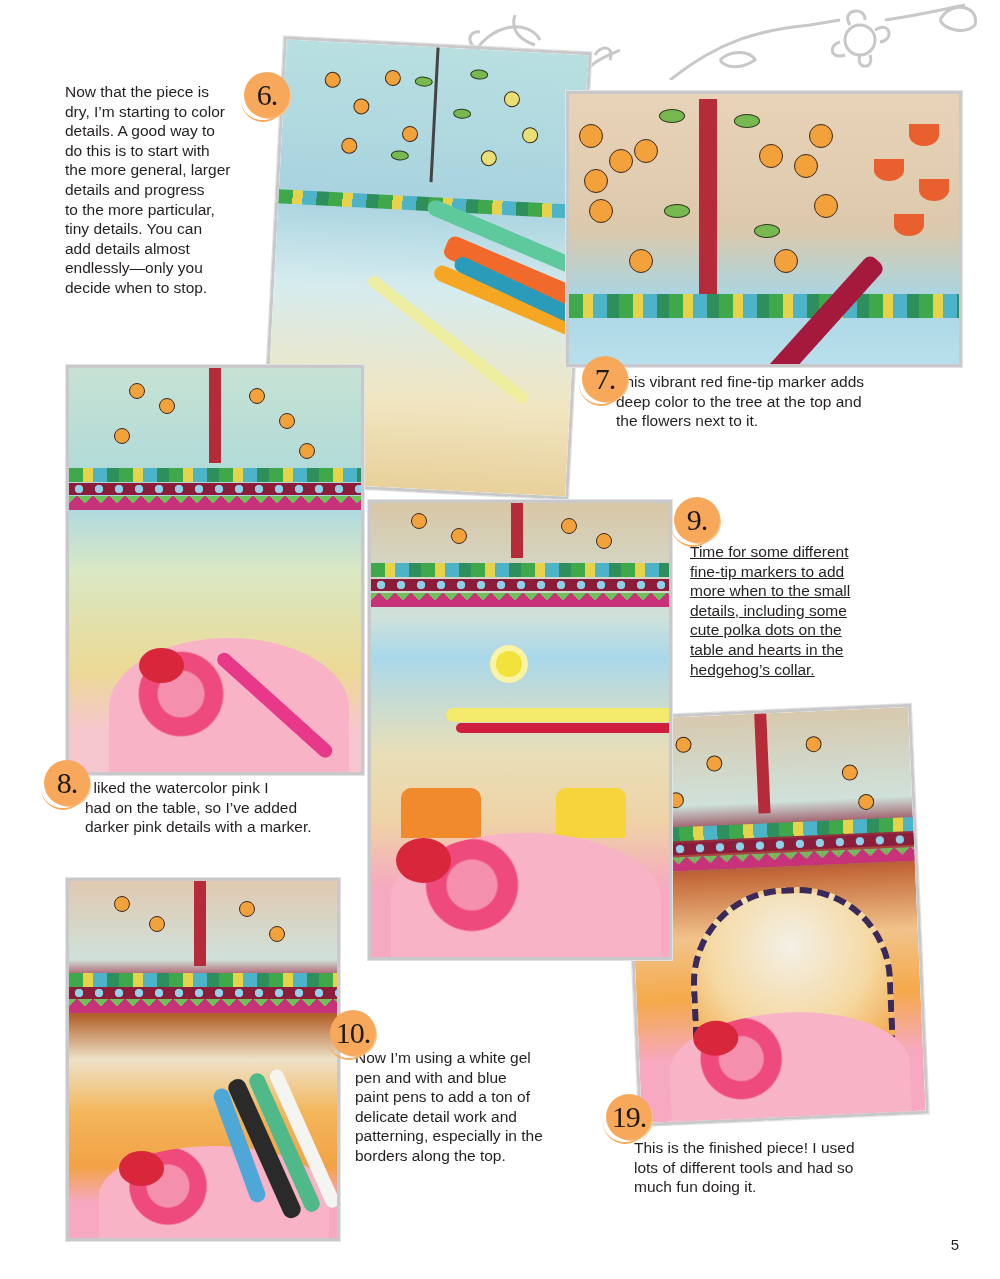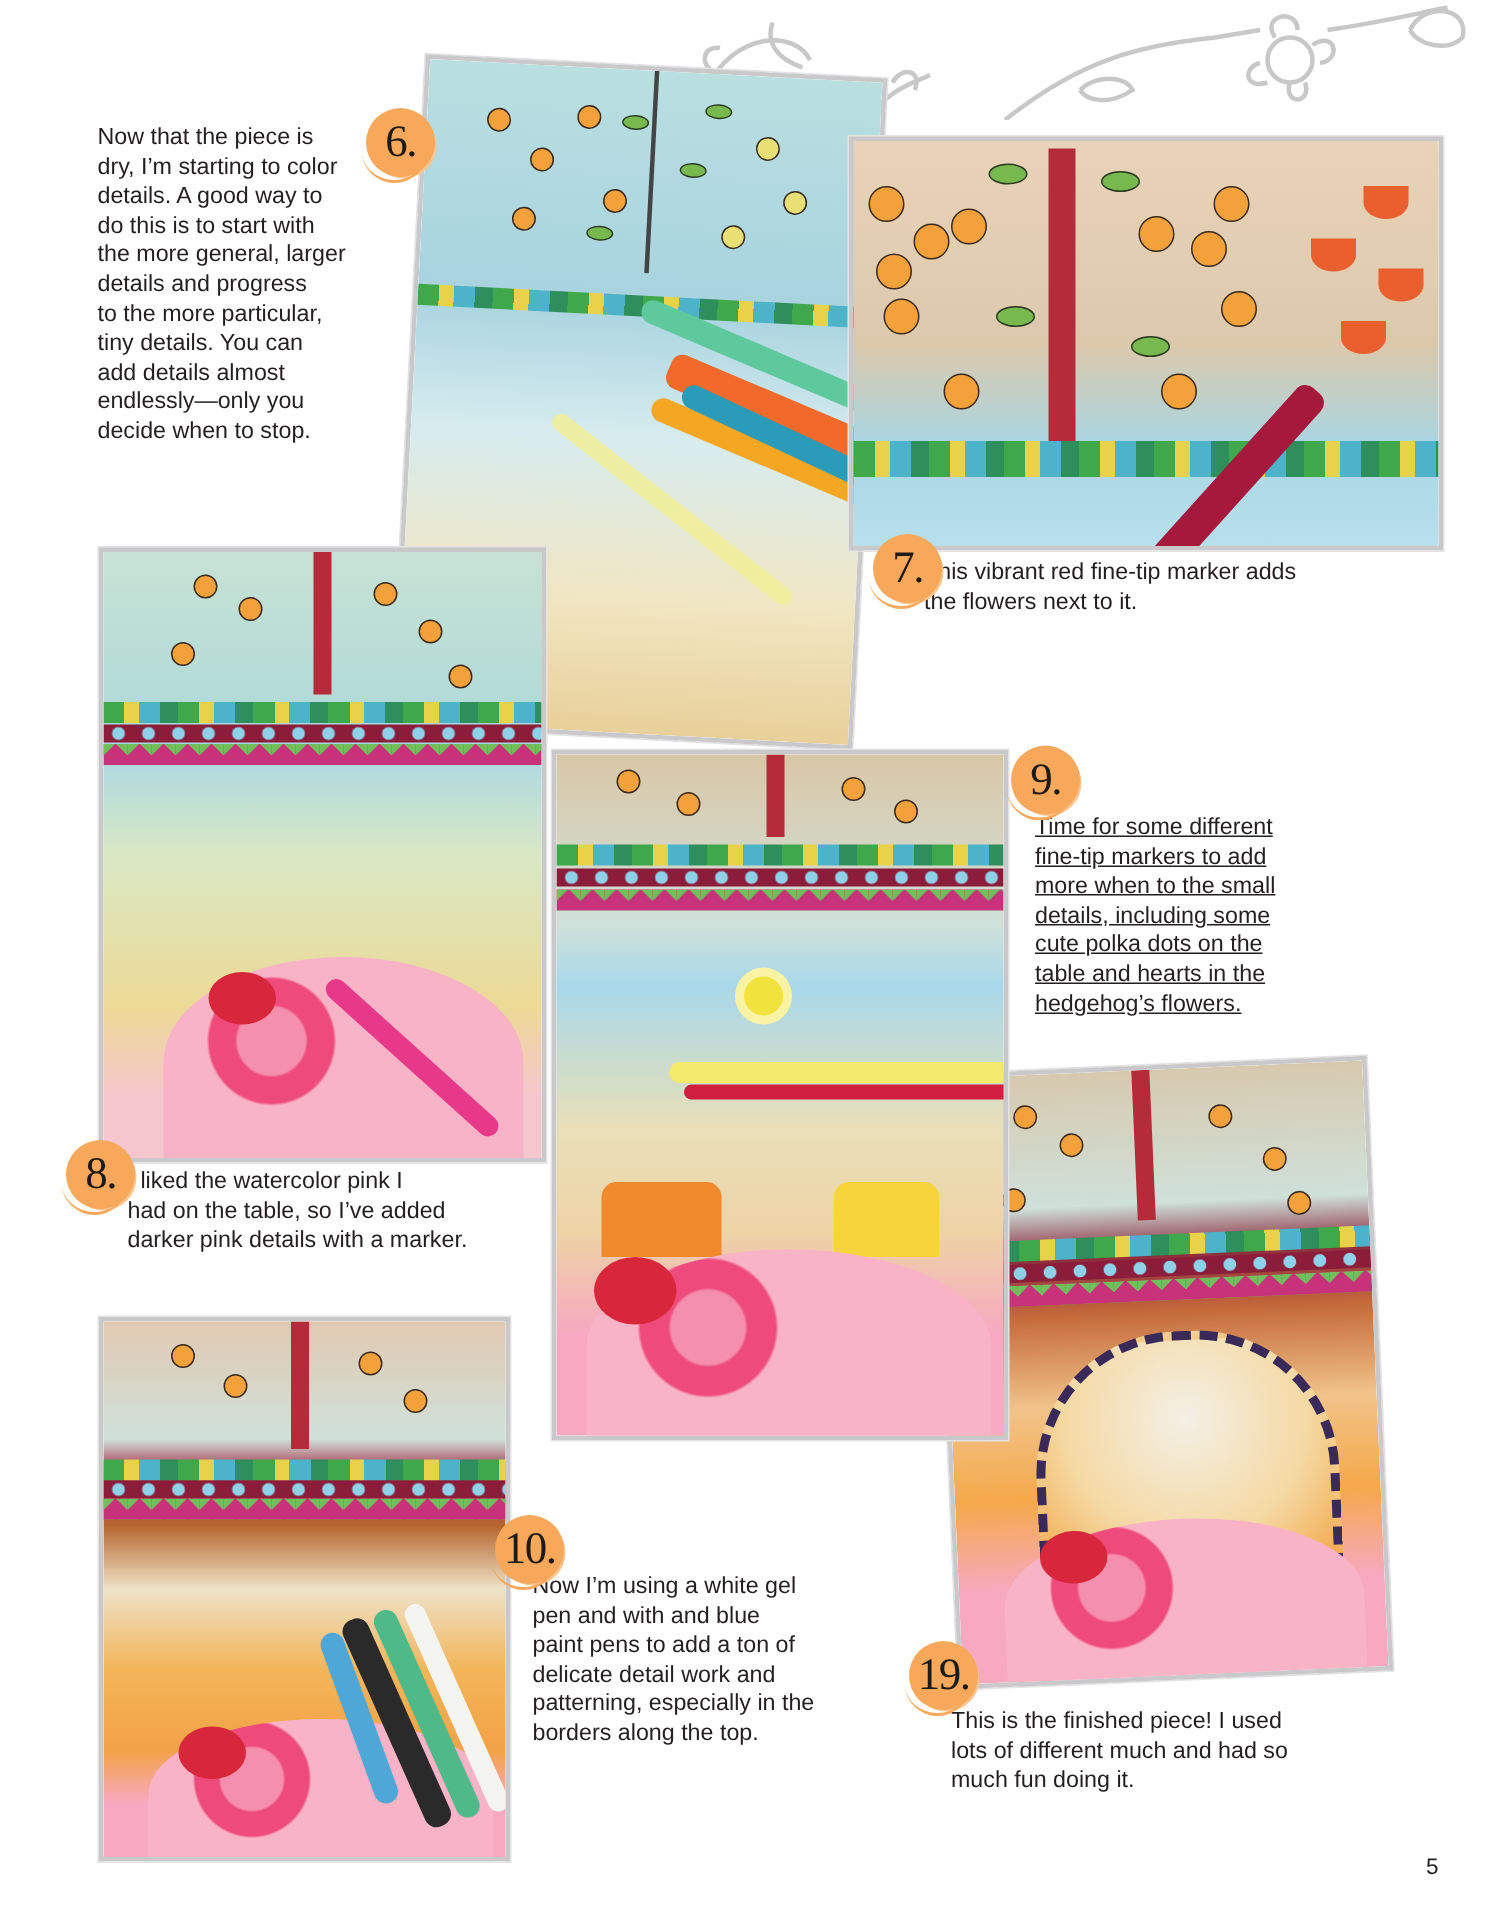--- a/index.html
+++ b/index.html
@@ -105,20 +105,21 @@
     <div style="position:absolute;left:305px;top:65px;width:30px;height:22px;background:#e9602e;border-radius:0 0 50% 50%;"></div>
     <div style="position:absolute;left:350px;top:85px;width:30px;height:22px;background:#e9602e;border-radius:0 0 50% 50%;"></div>
     <div style="position:absolute;left:325px;top:120px;width:30px;height:22px;background:#e9602e;border-radius:0 0 50% 50%;"></div>
     <div class="stripe" style="top:200px;height:24px;"></div>
     <div class="marker" style="left:195px;top:282px;width:170px;height:22px;background:#a5193d;transform:rotate(-48deg);"></div>
   </div>
 </div>
 <div class="badge" style="left:582px;top:356px;">7.</div>
 <div class="caption" style="left:616px;top:372px;width:320px;">
   <div>This vibrant red fine-tip marker adds</div>
+  <div>deep color to the tree at the top and</div>
   <div>the flowers next to it.</div>
 </div>
 
 <div class="photo" style="left:66px;top:365px;width:298px;height:410px;z-index:2;">
   <div class="art" style="background:linear-gradient(180deg,#c7e2d4 0%,#b2dbd8 25%,#a7d7e6 32%,#d9e8c4 50%,#ecd995 75%,#f6c6cf 90%);">
     <div class="tree-trunk" style="left:140px;top:0;height:95px;"></div>
     <div class="fruit" style="left:60px;top:15px;"></div>
       <div class="fruit" style="left:90px;top:30px;"></div>
     <div class="fruit" style="left:180px;top:20px;"></div>
       <div class="fruit" style="left:210px;top:45px;"></div>
@@ -159,21 +160,21 @@
   </div>
 </div>
 <div class="badge" style="left:674px;top:497px;">9.</div>
 <div class="caption" style="left:690px;top:542px;width:230px;text-decoration:underline;">
   <div>Time for some different</div>
   <div>fine-tip markers to add</div>
   <div>more when to the small</div>
   <div>details, including some</div>
   <div>cute polka dots on the</div>
   <div>table and hearts in the</div>
-  <div>hedgehog’s flowers.</div>
+  <div>hedgehog’s collar.</div>
 </div>
 
 <div class="photo" style="left:630px;top:710px;width:290px;height:410px;transform:rotate(-2.5deg);z-index:1;">
   <div class="art" style="background:linear-gradient(180deg,#d7c9ae 0%,#cfe1da 22%,#8a2a3e 30%,#c46a3a 40%,#f1c38b 55%,#f5a94a 70%,#f6a9c0 85%);">
     <div class="tree-trunk" style="left:130px;top:0;height:100px;"></div>
     <div class="fruit" style="left:50px;top:20px;"></div>
       <div class="fruit" style="left:80px;top:40px;"></div>
     <div class="fruit" style="left:180px;top:25px;"></div>
       <div class="fruit" style="left:215px;top:55px;"></div>
     <div class="fruit" style="left:40px;top:75px;"></div>
@@ -182,21 +183,21 @@
     <div class="dots" style="top:126px;"></div>
     <div class="tri" style="top:140px;"></div>
     <div style="position:absolute;left:55px;top:175px;width:190px;height:150px;border-radius:95px 95px 0 0;background:radial-gradient(circle at 50% 35%,#f3f0e6 0%,#f5d9a3 60%,#f3a94d 100%);border:6px dashed #3a2a5a;"></div>
     <div class="tablecloth" style="left:30px;top:300px;width:240px;height:110px;"></div>
     <div style="position:absolute;left:55px;top:305px;width:45px;height:35px;border-radius:50%;background:#d8263a;"></div>
   </div>
 </div>
 <div class="badge" style="left:606px;top:1094px;">19.</div>
 <div class="caption" style="left:634px;top:1138px;width:290px;">
   <div>This is the finished piece! I used</div>
-  <div>lots of different much and had so</div>
+  <div>lots of different tools and had so</div>
   <div>much fun doing it.</div>
 </div>
 
 <div class="photo" style="left:66px;top:878px;width:274px;height:363px;z-index:2;">
   <div class="art" style="background:linear-gradient(180deg,#e1c9b1 0%,#cfe1da 22%,#a32c45 28%,#b5652f 38%,#eee2c8 50%,#f3b55a 65%,#f3a246 80%,#f6a9c0 90%);">
     <div class="tree-trunk" style="left:125px;top:0;height:85px;"></div>
     <div class="fruit" style="left:45px;top:15px;"></div>
       <div class="fruit" style="left:80px;top:35px;"></div>
     <div class="fruit" style="left:170px;top:20px;"></div>
       <div class="fruit" style="left:200px;top:45px;"></div>

